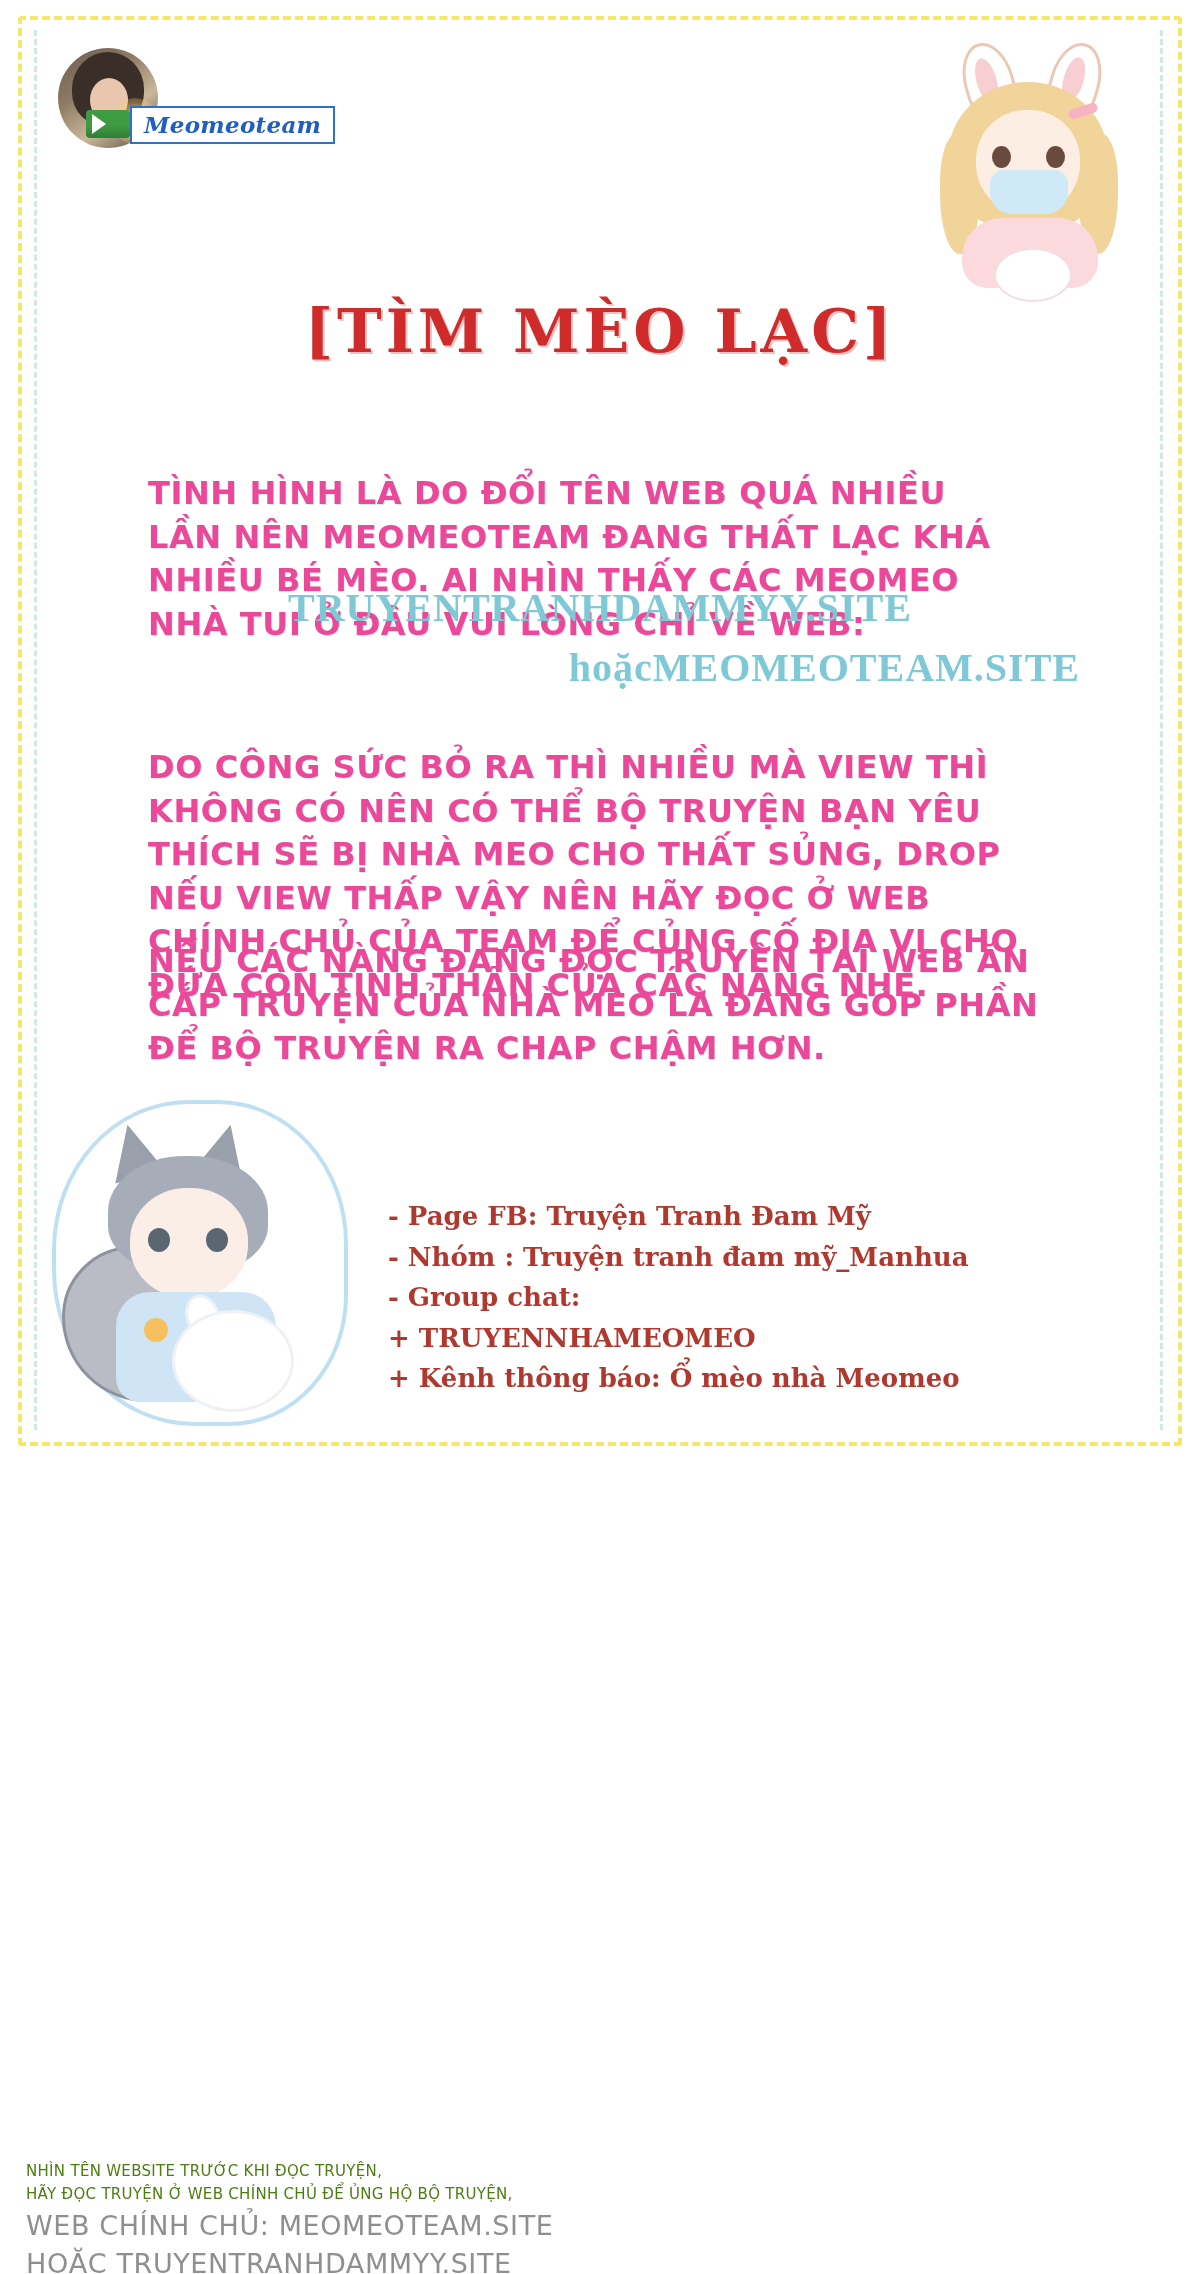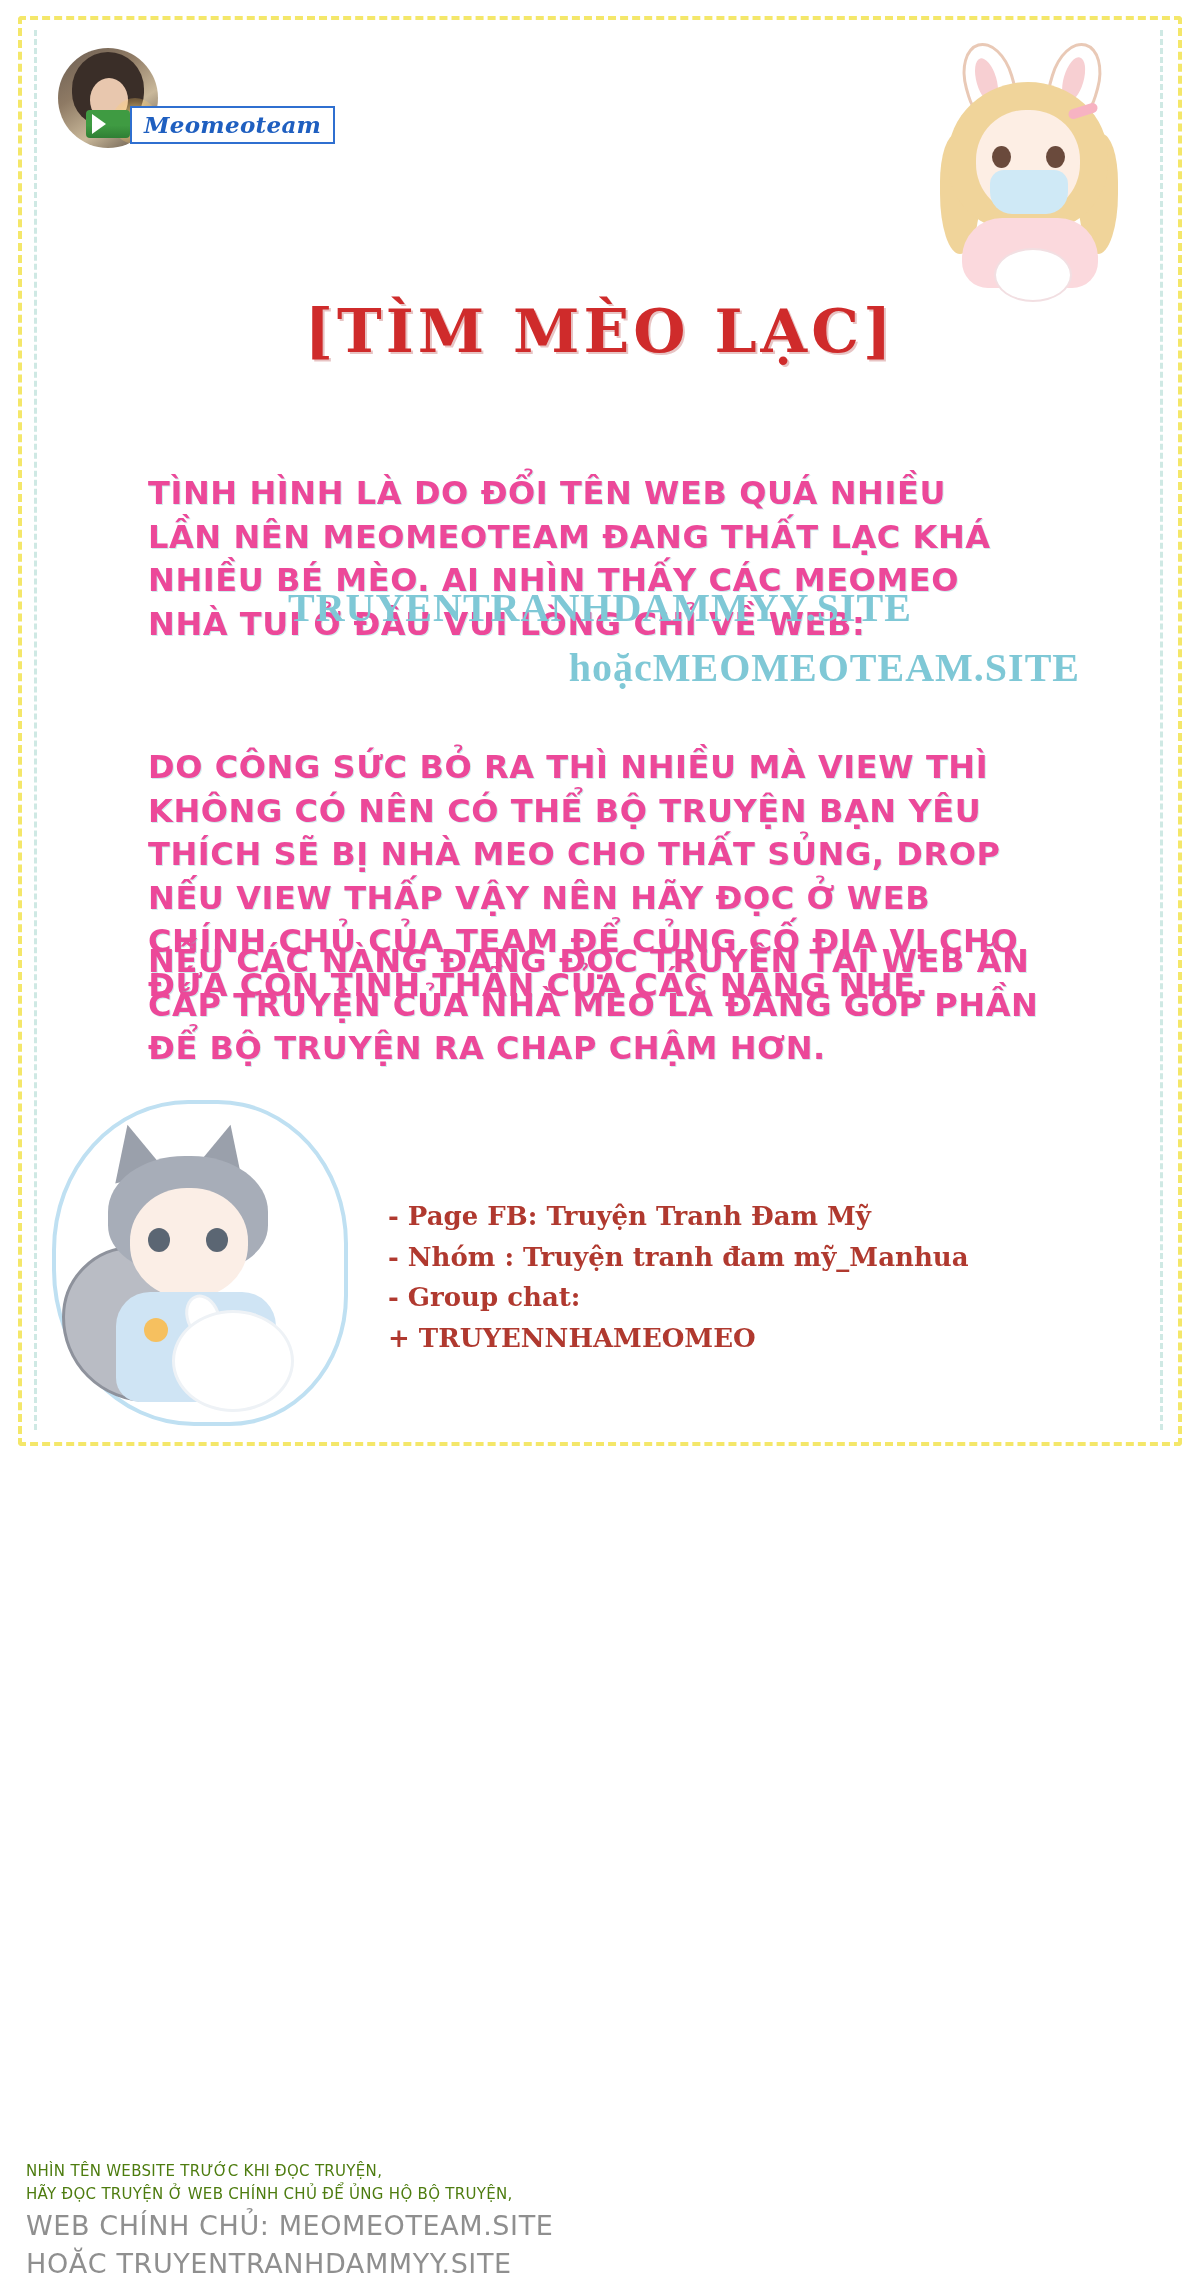--- a/index.html
+++ b/index.html
@@ -452,20 +452,21 @@
   <div class="plush-ear"></div>
   <div class="plush"></div>
   <div class="flower"></div>
 </div>
 
 <div class="contact">
   <span class="line">- Page FB: Truyện Tranh Đam Mỹ</span>
   <span class="line">- Nhóm : Truyện tranh đam mỹ_Manhua</span>
   <span class="line">- Group chat:</span>
   <span class="line">+ TRUYENNHAMEOMEO</span>
+  <span class="line">+ Kênh thông báo: Ổ mèo nhà Meomeo</span>
 </div>
 
 <div class="footer">
   <span class="small">NHÌN TÊN WEBSITE TRƯỚC KHI ĐỌC TRUYỆN,</span>
   <span class="small">HÃY ĐỌC TRUYỆN Ở WEB CHÍNH CHỦ ĐỂ ỦNG HỘ BỘ TRUYỆN,</span>
   <span class="big">WEB CHÍNH CHỦ: MEOMEOTEAM.SITE</span>
   <span class="big">HOẶC TRUYENTRANHDAMMYY.SITE</span>
 </div>
 
 </body></html>

